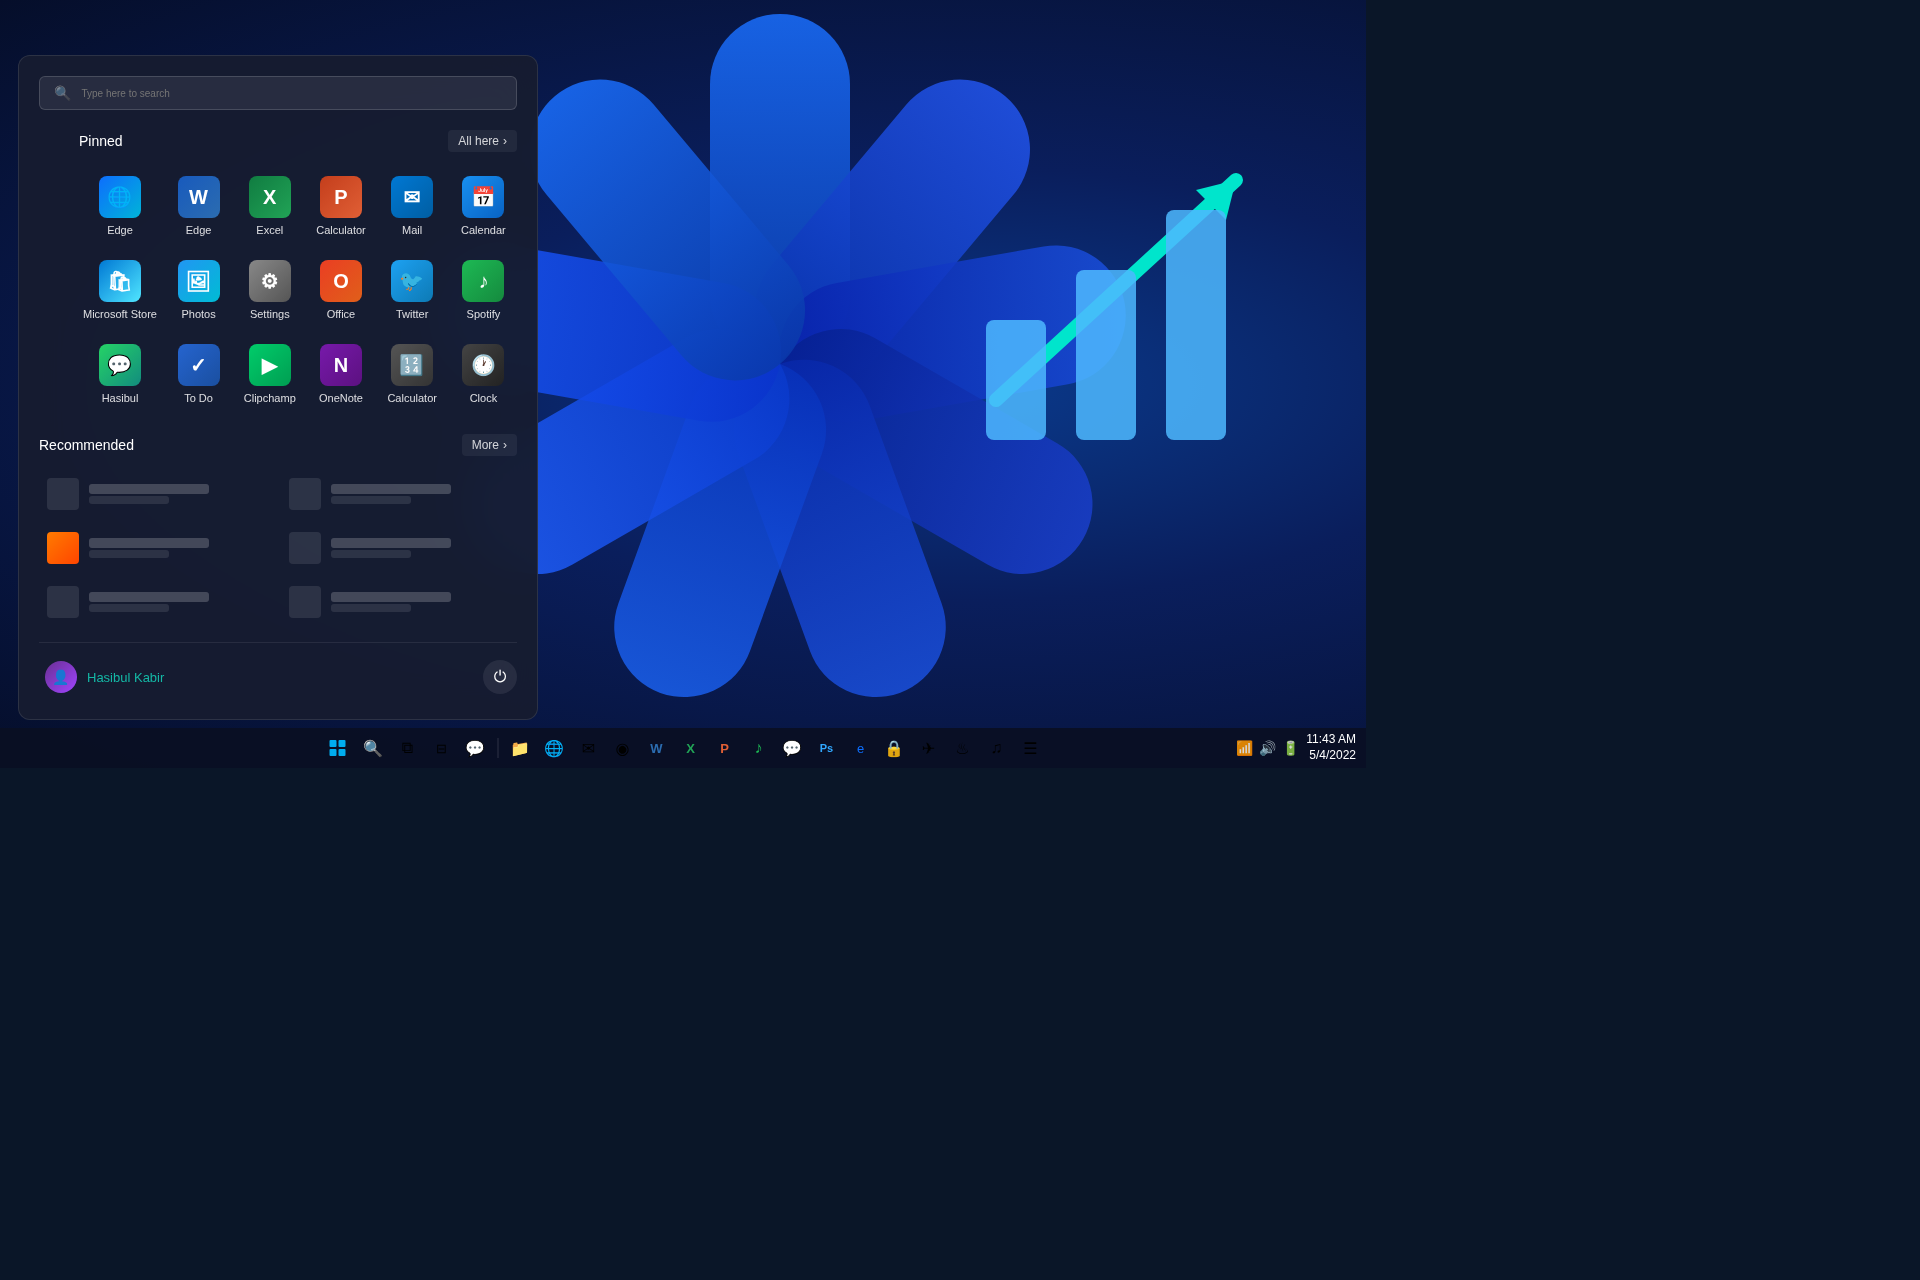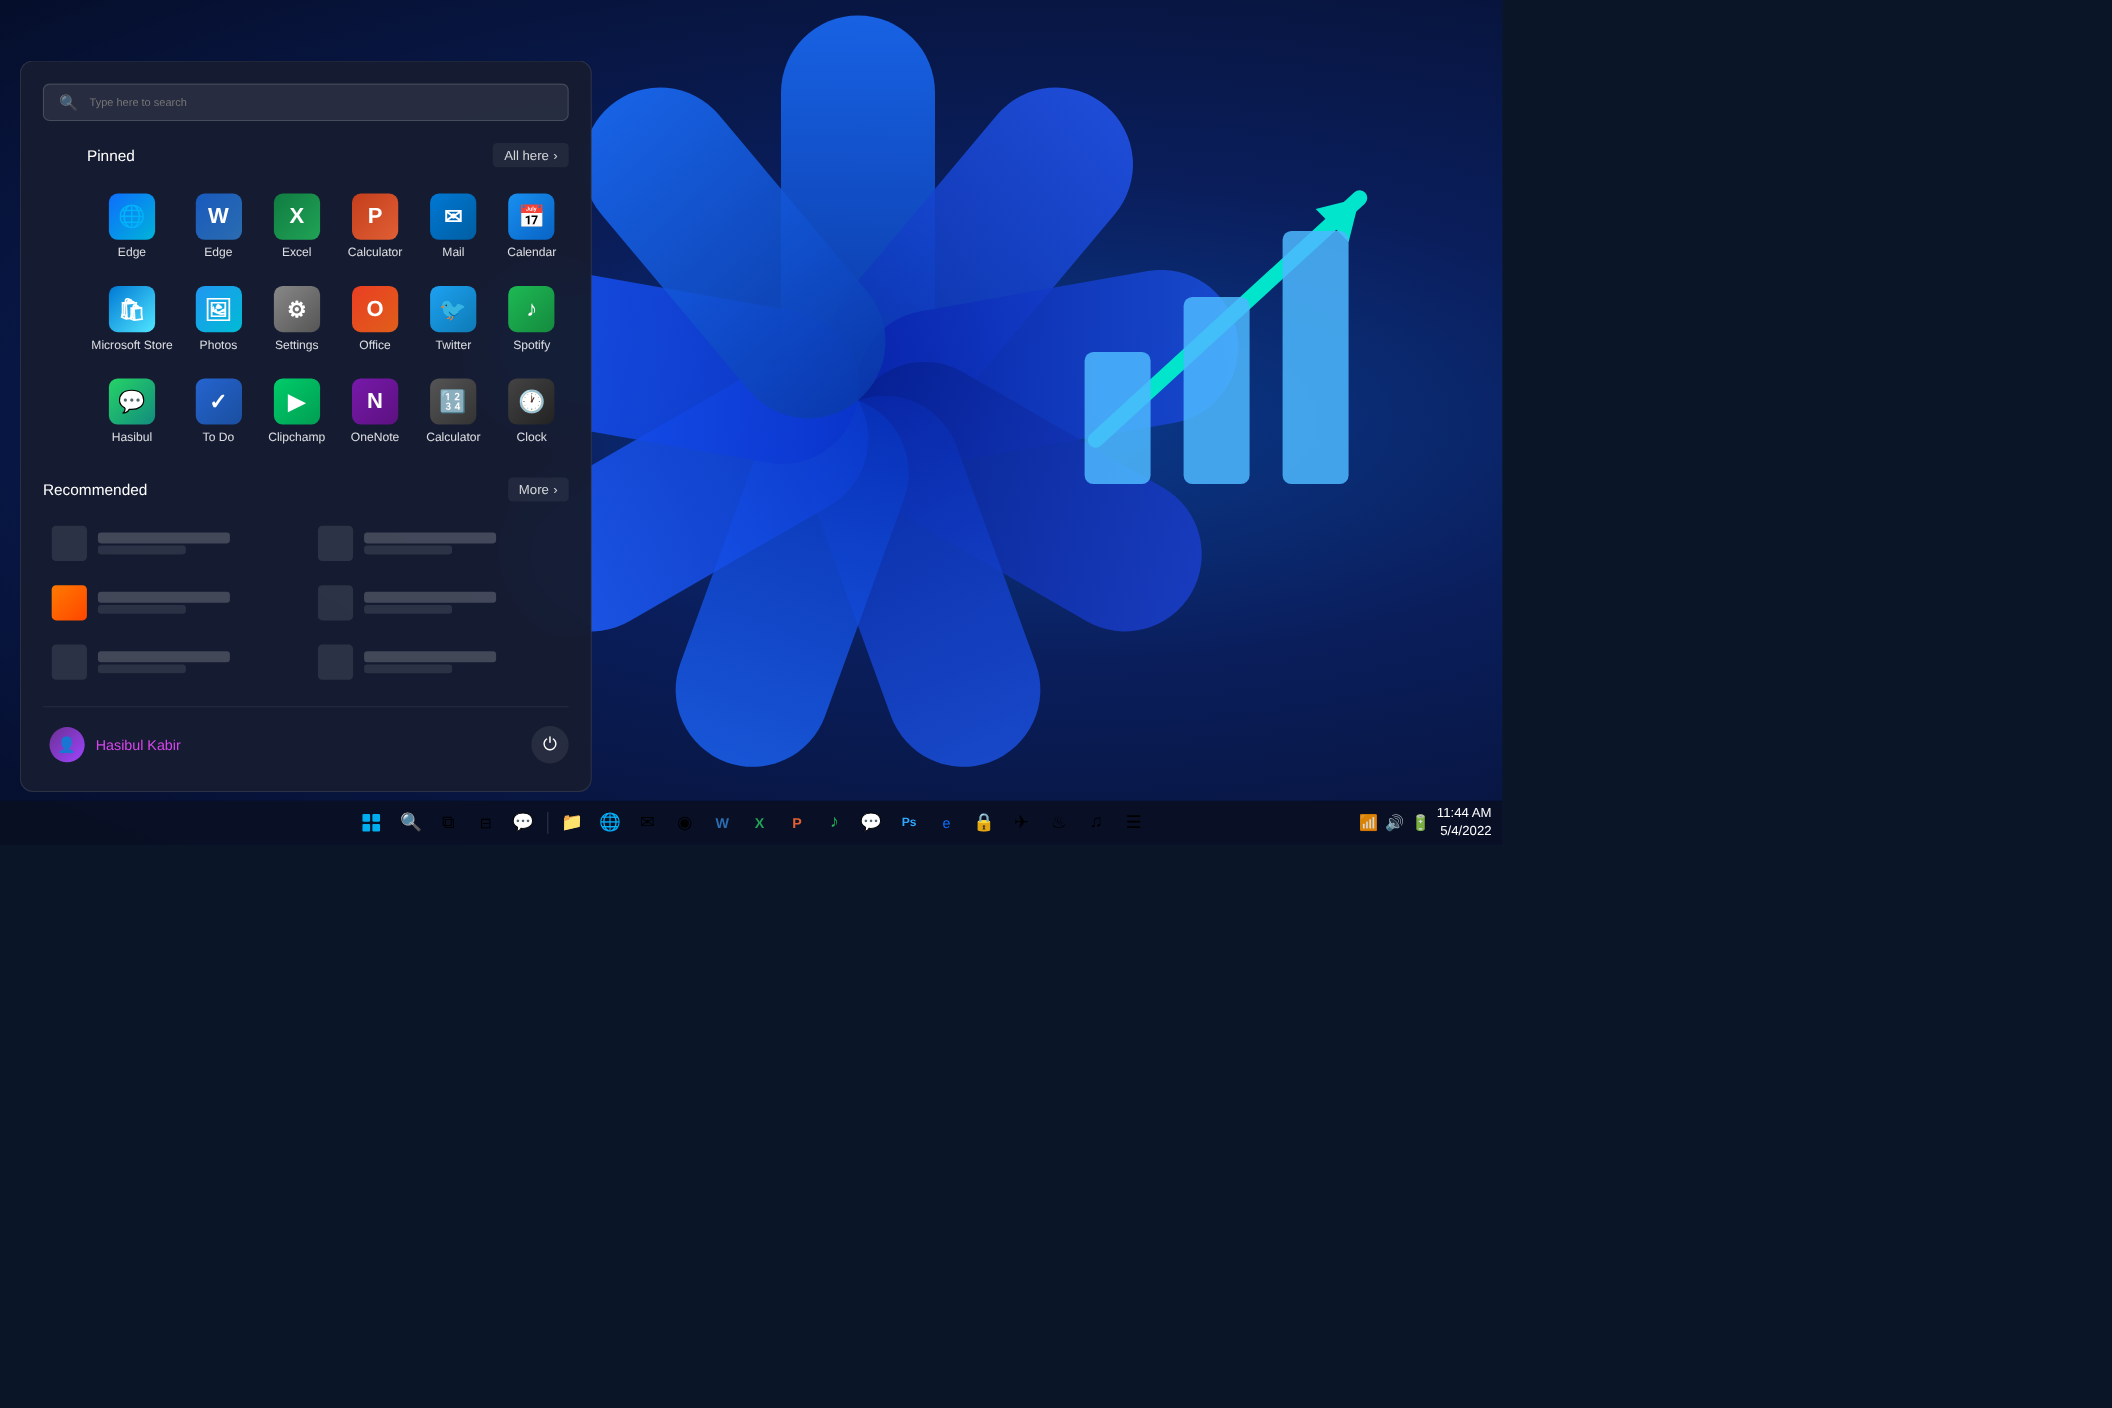--- a/index.html
+++ b/index.html
@@ -325,21 +325,21 @@
       border-radius: 50%;
       background: linear-gradient(135deg, #6a3093, #a044ff);
       display: flex;
       align-items: center;
       justify-content: center;
       font-size: 14px;
       color: white;
     }
 
     .user-name {
-      color: #d946ef;
+      color: #14b8a6;
       font-size: 13px;
     }
 
     .power-btn {
       width: 34px;
       height: 34px;
       border-radius: 50%;
       border: none;
       background: rgba(255,255,255,0.08);
       color: white;
@@ -642,18 +642,18 @@
       <div class="taskbar-icon" title="Steam">♨</div>
       <div class="taskbar-icon" title="iTunes">♫</div>
       <div class="taskbar-icon" title="Task Manager">☰</div>
     </div>
 
     <div class="taskbar-right">
       <span class="tray-icon">📶</span>
       <span class="tray-icon">🔊</span>
       <span class="tray-icon">🔋</span>
       <div class="taskbar-clock">
-        <div style="font-size:12px;">11:44 AM</div>
+        <div style="font-size:12px;">11:43 AM</div>
         <div style="font-size:12px;">5/4/2022</div>
       </div>
     </div>
   </div>
 </div>
 
 </body></html>

